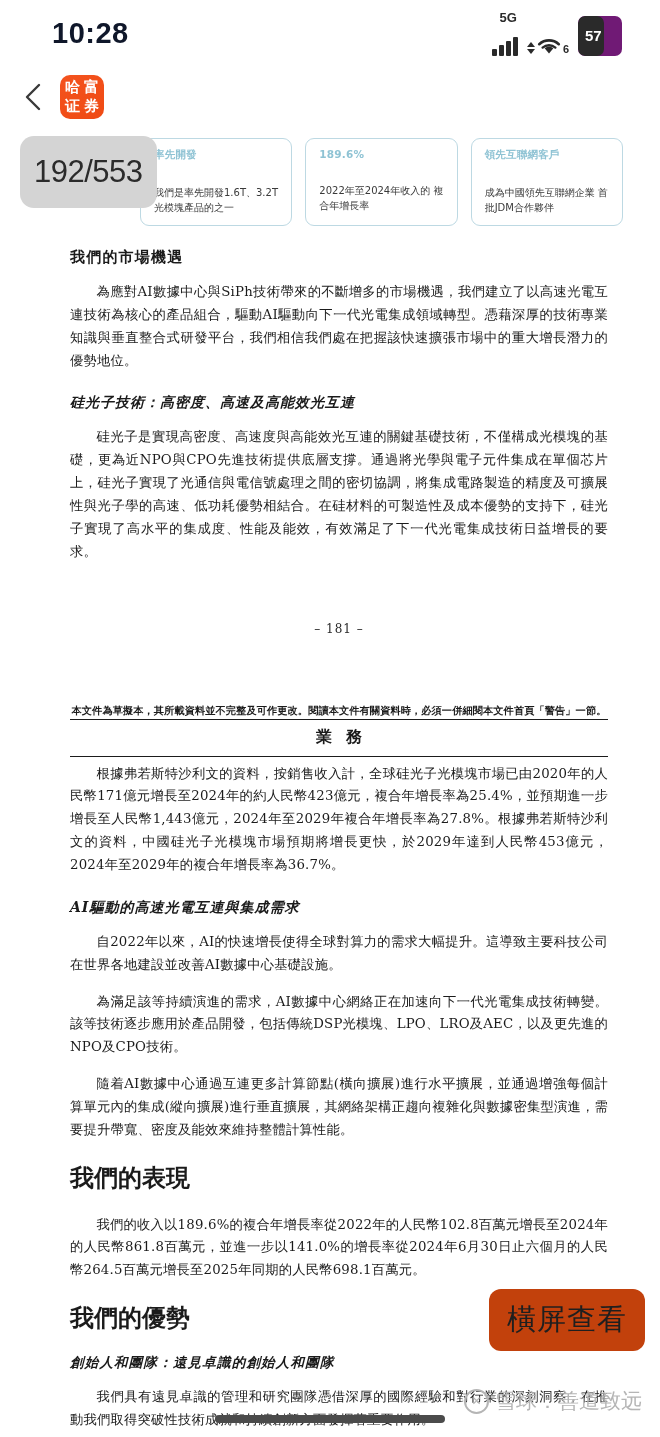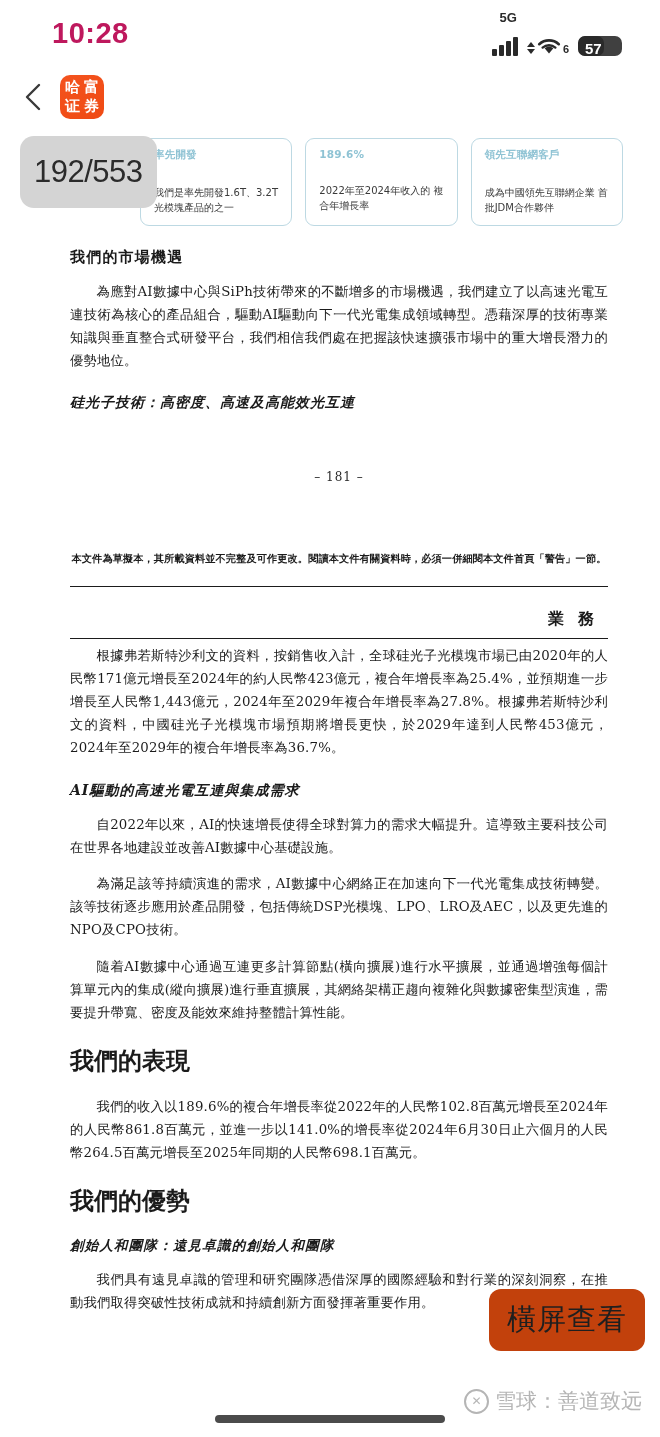--- a/index.html
+++ b/index.html
@@ -22,21 +22,21 @@
     display: flex;
     align-items: center;
     justify-content: space-between;
     padding: 0 38px 0 52px;
     box-sizing: border-box;
   }
   .status-time {
     font-size: 29px;
     font-weight: 600;
     letter-spacing: 0.5px;
-    color: #be185d;
+    color: #0f172a;
   }
   .status-right {
     display: flex;
     align-items: flex-end;
     gap: 9px;
   }
   .net-group { display: flex; align-items: flex-end; flex-direction: column; }
   .net-label {
     font-size: 13px;
     font-weight: 700;
@@ -61,25 +61,25 @@
     border-left: 4px solid transparent; border-right: 4px solid transparent;
   }
   .arrows b.up { border-bottom: 5px solid #2a2a2a; }
   .arrows b.dn { border-top: 5px solid #2a2a2a; }
   .wifi-sub {
     font-size: 11px; font-weight: 700; color: #2a2a2a;
     line-height: 1; margin-bottom: 1px;
   }
   .battery {
     position: relative;
-    width: 44px; height: 20px;
+    width: 44px; height: 40px;
     border-radius: 7px;
-    background: #404040;
+    background: #701a75;
     overflow: hidden;
-    display: flex; align-items: flex-end;
+    display: flex; align-items: center;
   }
   .battery .fill {
     position: absolute; left: 0; top: 0; bottom: 0;
     width: 60%;
     background: #2a2a2a;
     border-radius: 7px;
   }
   .battery .lvl {
     position: relative;
     color: #ffffff;
@@ -217,25 +217,25 @@
   }
   .disclaimer {
     margin: 68px 0 0 0;
     font-size: 10.2px;
     font-weight: 700;
     text-align: center;
     letter-spacing: 0.1px;
     font-family: "DejaVu Serif", serif;
   }
   .rule-head {
-    margin-top: 20px;
+    margin-top: 1px;
     border-top: 1.6px solid #1b1b1b;
     border-bottom: 1.6px solid #1b1b1b;
-    padding: 22px 0 8px 0;
-    text-align: right;
+    padding: 7px 0 8px 0;
+    text-align: center;
   }
   .rule-head span {
     font-size: 16px;
     font-weight: 700;
     letter-spacing: 14px;
     padding-left: 14px;
     font-family: "DejaVu Serif", serif;
   }
 
   
@@ -348,20 +348,21 @@
     <div class="info-card">
       <div class="card-title">領先互聯網客戶</div>
       <div class="card-body">成為中國領先互聯網企業 首批JDM合作夥伴</div>
     </div>
   </div>
 
   <div class="doc-body">
     <h2 class="sec-head">我們的市場機遇</h2>
     <p class="para">為應對AI數據中心與SiPh技術帶來的不斷增多的市場機遇，我們建立了以高速光電互連技術為核心的產品組合，驅動AI驅動向下一代光電集成領域轉型。憑藉深厚的技術專業知識與垂直整合式研發平台，我們相信我們處在把握該快速擴張市場中的重大增長潛力的優勢地位。</p>
     <h3 class="sub-head">硅光子技術：高密度、高速及高能效光互連</h3>
+    <p class="para">硅光子是實現高密度、高速度與高能效光互連的關鍵基礎技術，不僅構成光模塊的基礎，更為近NPO與CPO先進技術提供底層支撐。通過將光學與電子元件集成在單個芯片上，硅光子實現了光通信與電信號處理之間的密切協調，將集成電路製造的精度及可擴展性與光子學的高速、低功耗優勢相結合。在硅材料的可製造性及成本優勢的支持下，硅光子實現了高水平的集成度、性能及能效，有效滿足了下一代光電集成技術日益增長的要求。</p>
     <div class="page-num">– 181 –</div>
   </div>
 
   <div class="doc-body">
     <div class="disclaimer">本文件為草擬本，其所載資料並不完整及可作更改。閱讀本文件有關資料時，必須一併細閱本文件首頁「警告」一節。</div>
     <div class="rule-head">
       <span>業務</span>
     </div>
     <p class="para" style="margin-top:6px">根據弗若斯特沙利文的資料，按銷售收入計，全球硅光子光模塊市場已由2020年的人民幣171億元增長至2024年的約人民幣423億元，複合年增長率為25.4%，並預期進一步增長至人民幣1,443億元，2024年至2029年複合年增長率為27.8%。根據弗若斯特沙利文的資料，中國硅光子光模塊市場預期將增長更快，於2029年達到人民幣453億元，2024年至2029年的複合年增長率為36.7%。</p>
     <h3 class="sub-head">AI驅動的高速光電互連與集成需求</h3>

